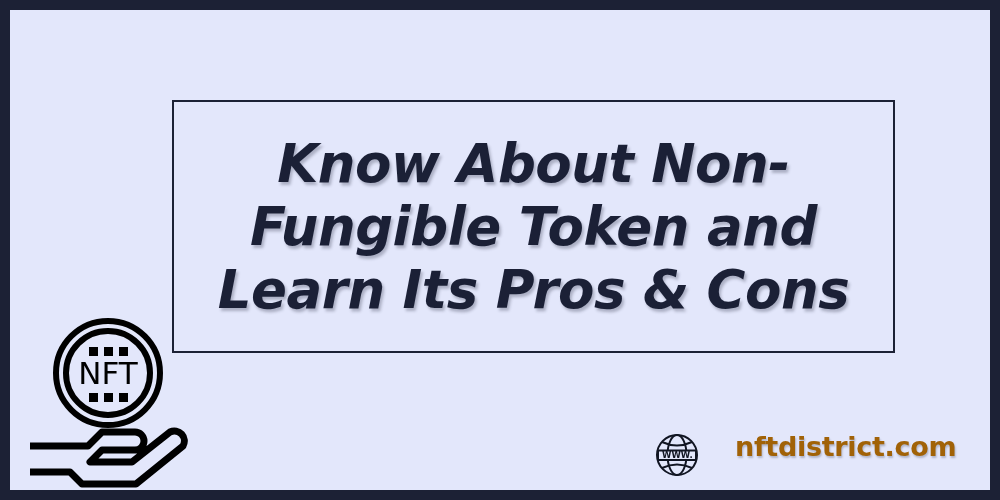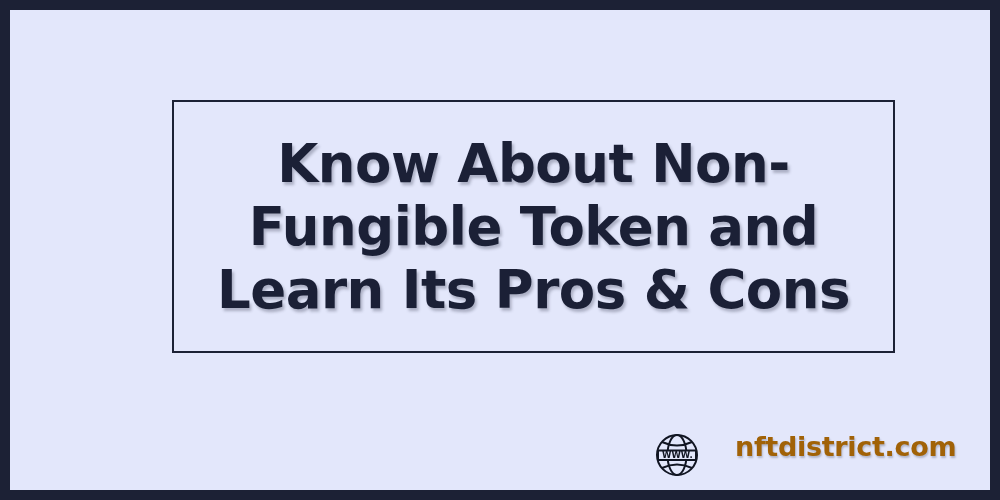--- a/index.html
+++ b/index.html
@@ -51,20 +51,21 @@
     padding: 0 6px;
     text-align: center;
     font-family: "DejaVu Sans", sans-serif;
     font-weight: 700;
     font-size: 53px;
     line-height: 63px;
     letter-spacing: -0.5px;
     color: #1b2036;
     text-shadow: 2px 3px 3px rgba(28,33,53,0.28);
     white-space: pre-line;
+    font-style: italic;
   }
 
   
   .nft-icon {
     position: absolute;
     left: 20px;           
     top: 300px;           
     width: 165px;
     height: 180px;
   }
@@ -95,20 +96,49 @@
 
 <div class="banner">
   <div class="canvas">
 
     <div class="title-box">
       <h1 class="title-text">Know About Non-
 Fungible Token and
 Learn Its Pros &amp; Cons</h1>
     </div>
 
+    <div class="nft-icon">
+      <svg viewBox="0 0 165 180" width="165" height="180" aria-hidden="true">
+        <g fill="none" stroke="#000000" stroke-width="6">
+
+          <circle cx="78" cy="63" r="52"></circle>
+
+          <circle cx="78" cy="63" r="42"></circle>
+        </g>
+
+        <g fill="#000000">
+          <rect x="59" y="37" width="9" height="9"></rect>
+          <rect x="74" y="37" width="9" height="9"></rect>
+          <rect x="89" y="37" width="9" height="9"></rect>
+        </g>
+
+        <text x="78" y="74" text-anchor="middle" font-family="DejaVu Sans, sans-serif" font-size="31" font-weight="400" fill="#000000">NFT</text>
+
+        <g fill="#000000">
+          <rect x="59" y="83" width="9" height="9"></rect>
+          <rect x="74" y="83" width="9" height="9"></rect>
+          <rect x="89" y="83" width="9" height="9"></rect>
+        </g>
+
+        <path d="M -14 136 L 58 136 L 72 122 L 105 122
+                 a 9 9 0 0 1 0 18 L 72 140 L 60 152 L 102 152
+                 L 140 122 a 10 10 0 0 1 13 14
+                 L 106 174 L 52 174 L 40 162 L -14 162 Z" fill="none" stroke="#000000" stroke-width="7" stroke-linejoin="round" stroke-linecap="round"></path>
+      </svg>
+    </div>
 
     <div class="brand">
       <svg class="globe-icon" viewBox="0 0 48 48" aria-hidden="true">
         <g fill="none" stroke="#111522" stroke-width="2">
           <circle cx="24" cy="24" r="20"></circle>
           <ellipse cx="24" cy="24" rx="9.5" ry="20"></ellipse>
           <line x1="4" y1="24" x2="44" y2="24"></line>
           <path d="M 9 11 Q 24 18 39 11"></path>
           <path d="M 9 37 Q 24 30 39 37"></path>
         </g>

